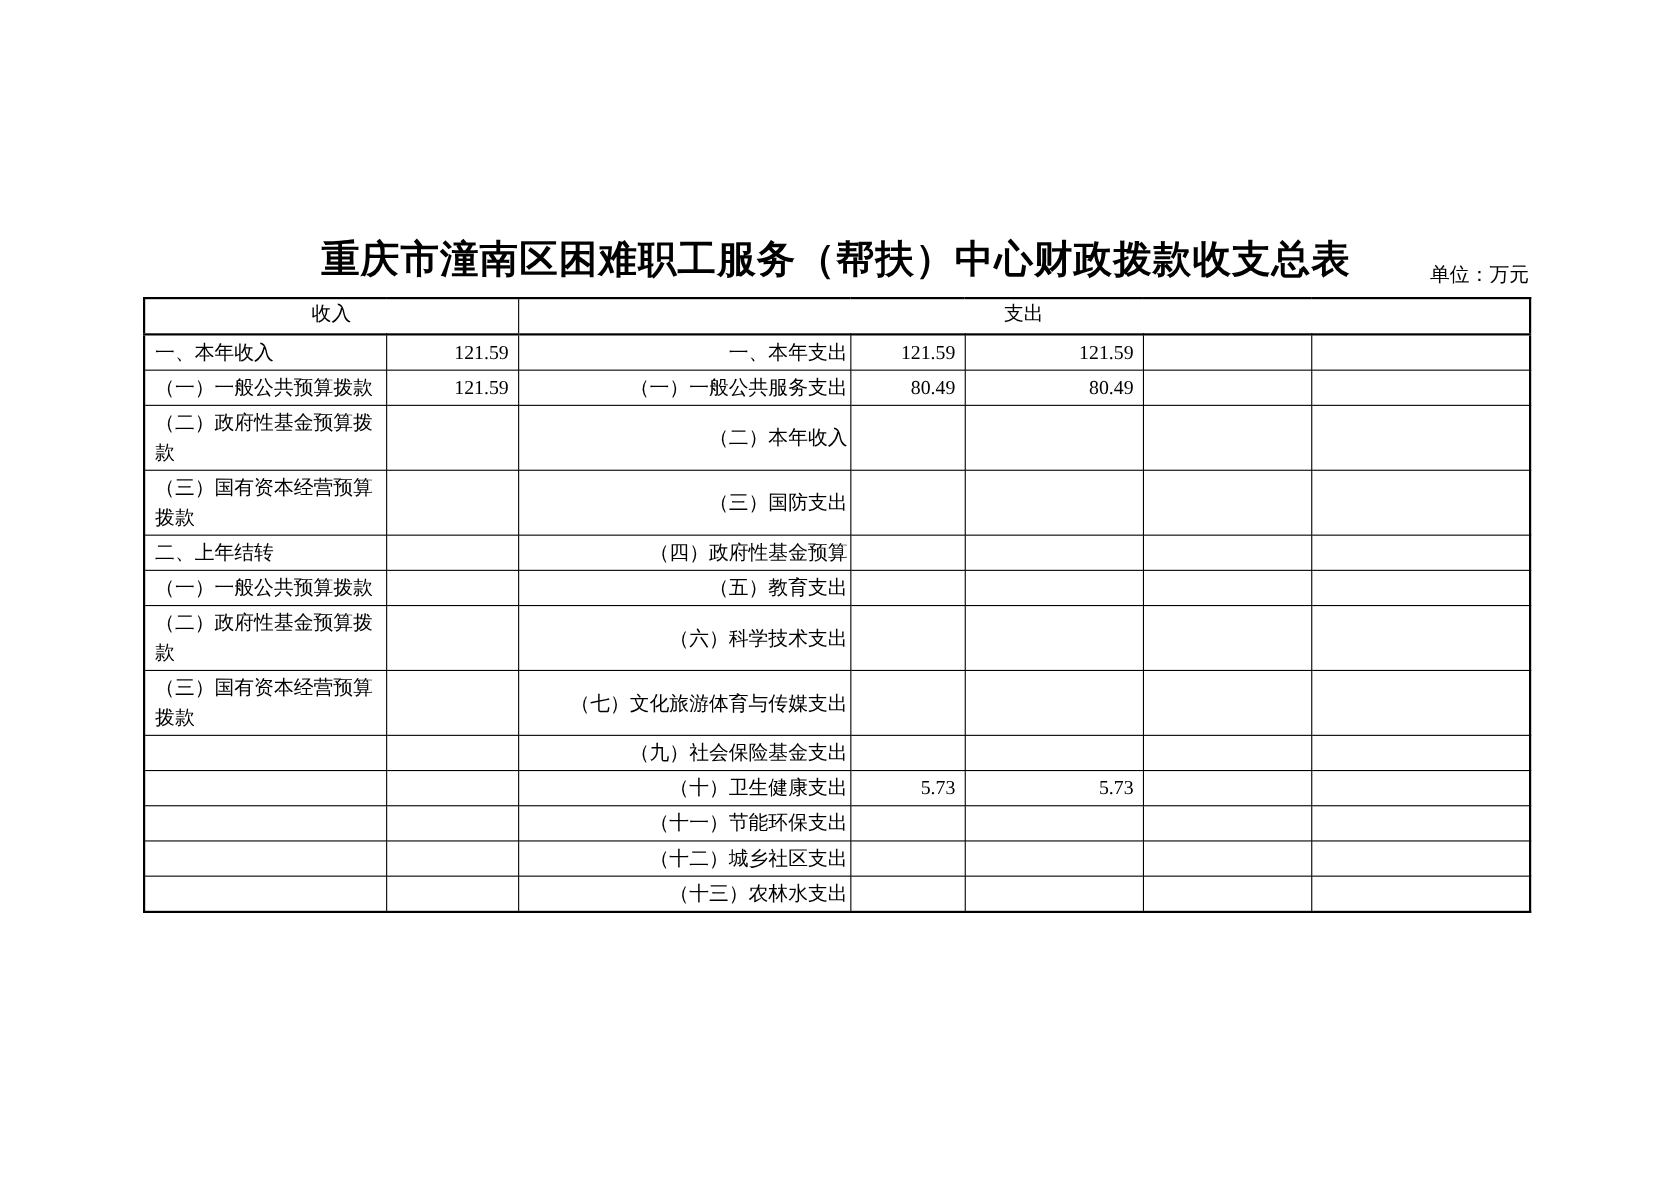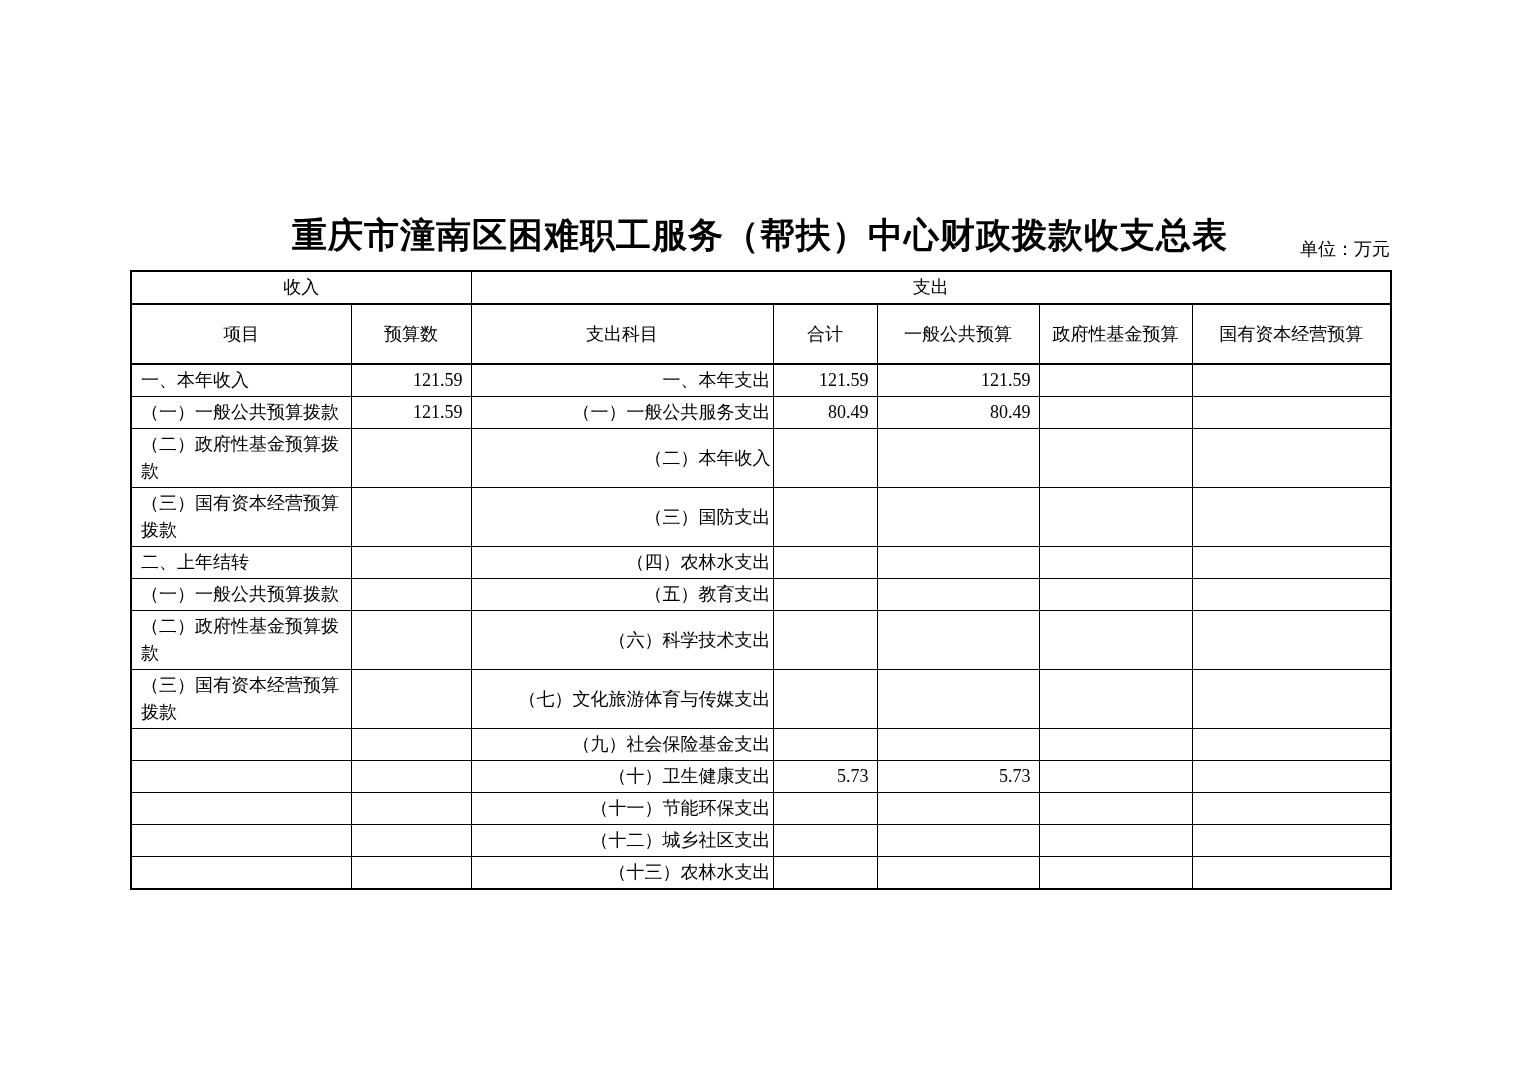--- a/index.html
+++ b/index.html
@@ -20,21 +20,21 @@
   table.budget{
     position:absolute;left:130px;top:270px;width:1260px;
     border-collapse:collapse;table-layout:fixed;
     font-size:18px;border:2px solid #000;
   }
   .budget th,.budget td{
     border:1px solid #000;vertical-align:middle;
     font-weight:normal;overflow:hidden;line-height:1.5;
   }
   tr.group-header{height:33px;}
-  tr.group-header th{text-align:center;border-bottom:2px solid #000;}
+  tr.group-header th{text-align:center;border-bottom:2px solid #000;font-family:Liberation Mono, monospace;}
   tr.col-header{height:60px;}
   tr.col-header th{text-align:center;border-bottom:2px solid #000;}
   td.c-item{text-align:left;padding:2px 2px 2px 9px;}
   td.c-exp{text-align:right;padding:2px 2px 2px 11px;}
   td.c-num{text-align:right;padding:2px 8px 2px 2px;}
 </style>
 </head>
 <body>
 
 <div class="page-title">重庆市潼南区困难职工服务（帮扶）中心财政拨款收支总表</div>
@@ -47,29 +47,20 @@
       <col style="width:302px">
     <col style="width:104px">
       <col style="width:162px">
       <col style="width:153px">
       <col style="width:199px">
   </colgroup>
   <thead>
     <tr class="group-header">
       <th colspan="2">收入</th>
       <th colspan="5">支出</th>
-    </tr>
-    <tr class="col-header">
-      <th>项目</th>
-      <th>预算数</th>
-      <th>支出科目</th>
-      <th>合计</th>
-      <th>一般公共预算</th>
-      <th>政府性基金预算</th>
-      <th>国有资本经营预算</th>
     </tr>
   </thead>
   <tbody>
       <tr style="height: 31px;">
     <td class="c-item">一、本年收入</td>
     <td class="c-num">121.59</td>
     <td class="c-exp">一、本年支出</td>
     <td class="c-num">121.59</td>
     <td class="c-num">121.59</td>
     <td class="c-num"></td>
@@ -98,21 +89,21 @@
     <td class="c-num"></td>
     <td class="c-exp">（三）国防支出</td>
     <td class="c-num"></td>
     <td class="c-num"></td>
     <td class="c-num"></td>
     <td class="c-num"></td>
   </tr>
       <tr style="height: 30px;">
     <td class="c-item">二、上年结转</td>
     <td class="c-num"></td>
-    <td class="c-exp">（四）农林水支出</td>
+    <td class="c-exp">（四）政府性基金预算</td>
     <td class="c-num"></td>
     <td class="c-num"></td>
     <td class="c-num"></td>
     <td class="c-num"></td>
   </tr>
       <tr style="height: 31px;">
     <td class="c-item">（一）一般公共预算拨款</td>
     <td class="c-num"></td>
     <td class="c-exp">（五）教育支出</td>
     <td class="c-num"></td>

